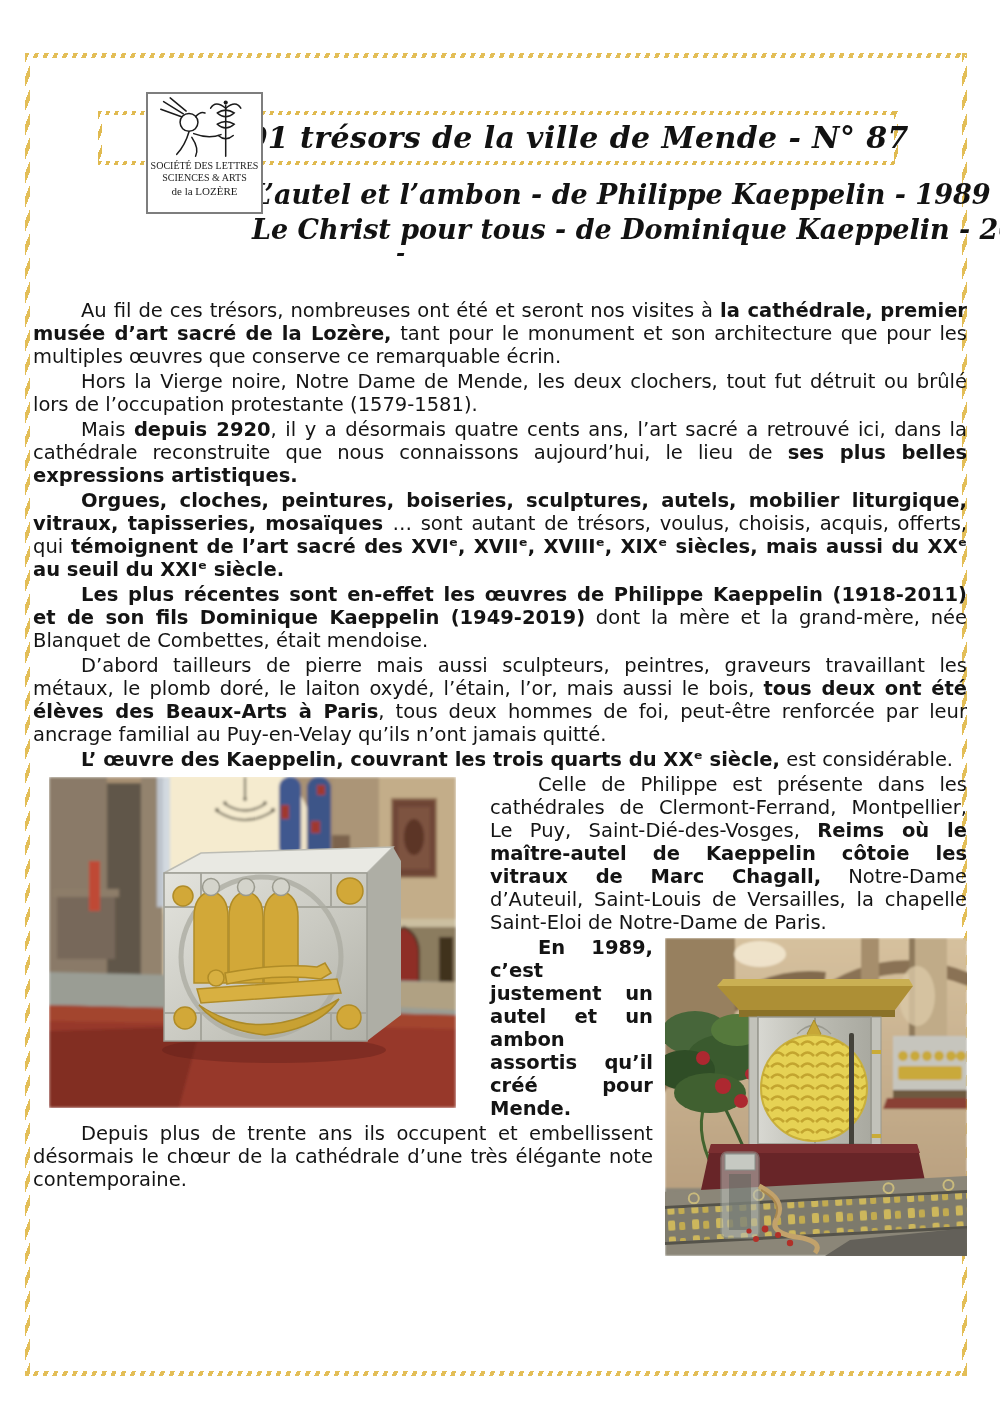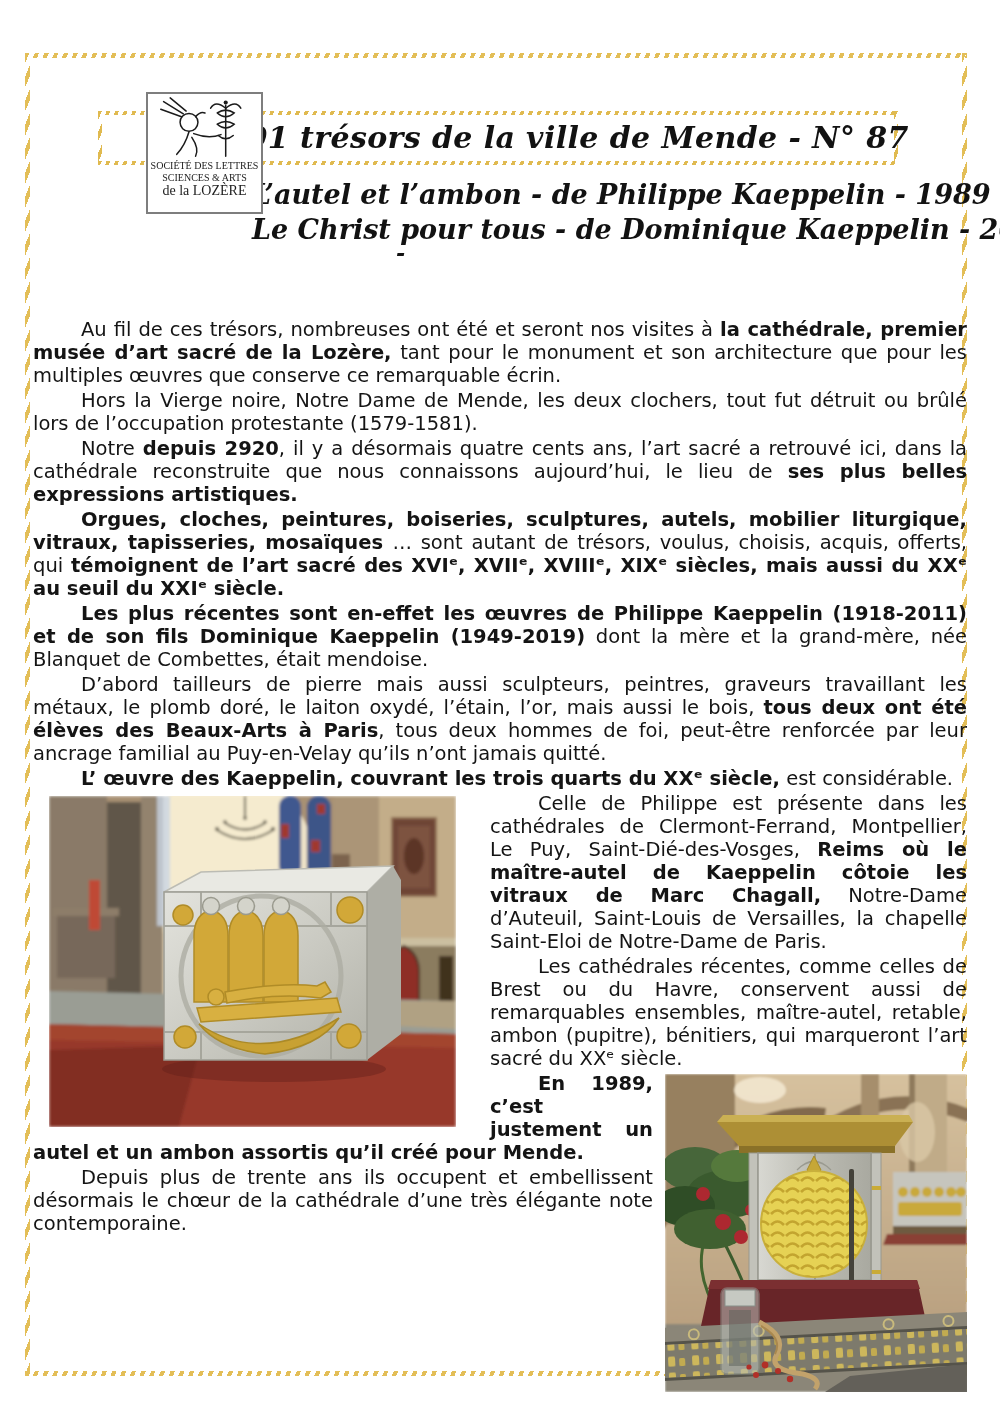--- a/index.html
+++ b/index.html
@@ -19,39 +19,39 @@
 
   
   .logo-box{
     position:absolute;left:146px;top:92px;width:117px;height:122px;
     background:#fff;border:2px solid #7e7e7e;z-index:6;box-sizing:border-box;
     display:flex;flex-direction:column;align-items:center;justify-content:flex-start;
   }
   .logo-art{width:100px;height:64px;margin-top:2px;}
   .logo-t1,.logo-t2{font-family:"Liberation Serif",serif;font-size:10px;line-height:12px;
     color:#1c1c1c;letter-spacing:0px;white-space:nowrap;}
-  .logo-t3{font-family:"Liberation Serif",serif;font-size:14px;line-height:14px;color:#1c1c1c;}
+  .logo-t3{font-family:"Liberation Serif",serif;font-size:11px;line-height:14px;color:#1c1c1c;}
   .title-text{
     position:absolute;left:98px;top:110px;width:800px;height:54px;z-index:3;
     display:flex;align-items:center;justify-content:center;padding-left:138px;box-sizing:border-box;
     font-family:"DejaVu Serif",serif;font-style:italic;font-weight:600;font-size:30px;color:#121212;
     letter-spacing:0.4px;white-space:nowrap;
   }
   .subtitles{
     position:absolute;left:252px;top:177px;width:714px;text-align:center;
     font-family:"DejaVu Serif",serif;font-style:italic;font-weight:600;color:#121212;
     font-size:27px;line-height:35px;white-space:nowrap;
   }
   .sub-dash{
     position:absolute;left:396px;top:240px;font-family:"DejaVu Serif",serif;
     font-style:italic;font-weight:700;font-size:22px;color:#121212;
   }
 
   
-  .article{position:absolute;left:33px;top:318px;width:934px;font-size:19.5px;line-height:23px;}
+  .article{position:absolute;left:33px;top:299px;width:934px;font-size:19.5px;line-height:23px;}
   .article p{margin:0 0 2px 0;text-indent:48px;text-align:justify;hyphens:none;}
   .article .b{font-weight:700;}
   .fig1{float:left;width:407px;height:331px;margin:4px 34px 5px 16px;}
   .fig2{float:right;width:302px;height:318px;margin:2px 0 4px 12px;}
   figure{padding:0;border:none;}
   figure svg{display:block;width:100%;height:100%;}
 </style>
 </head>
 <body>
 
@@ -96,21 +96,21 @@
 <div class="title-text">101 trésors de la ville de Mende - N° 87</div>
 <div class="subtitles">
   <div>L’autel et l’ambon - de Philippe Kaeppelin - 1989</div>
   <div>Le Christ pour tous - de Dominique Kaeppelin - 2000</div>
 </div>
 <div class="sub-dash">-</div>
 
 <div class="article">
   <p><span>Au fil de ces trésors, nombreuses ont été et seront nos visites à </span><span class="b">la cathédrale, premier musée d’art sacré de la Lozère,</span><span> tant pour le monument et son architecture que pour les multiples œuvres que conserve ce remarquable écrin.</span></p>
   <p><span>Hors la Vierge noire, Notre Dame de Mende, les deux clochers, tout fut détruit ou brûlé lors de l’occupation protestante (1579-1581).</span></p>
-  <p><span>Notre </span><span class="b">depuis 2920</span><span>, il y a désormais quatre cents ans, l’art sacré a retrouvé ici, dans la cathédrale reconstruite que nous connaissons aujourd’hui, le lieu de </span><span class="b">ses plus belles expressions artistiques.</span></p>
+  <p><span>Mais </span><span class="b">depuis 2920</span><span>, il y a désormais quatre cents ans, l’art sacré a retrouvé ici, dans la cathédrale reconstruite que nous connaissons aujourd’hui, le lieu de </span><span class="b">ses plus belles expressions artistiques.</span></p>
   <p><span class="b">Orgues, cloches, peintures, boiseries, sculptures, autels, mobilier liturgique, vitraux, tapisseries, mosaïques </span><span>… sont autant de trésors, voulus, choisis, acquis, offerts, qui </span><span class="b">témoignent de l’art sacré des XVIᵉ, XVIIᵉ, XVIIIᵉ, XIXᵉ siècles, mais aussi du XXᵉ au seuil du XXIᵉ siècle.</span></p>
   <p><span class="b">Les plus récentes sont en-effet les œuvres de Philippe Kaeppelin (1918-2011) et de son fils Dominique Kaeppelin (1949-2019)</span><span> dont la mère et la grand-mère, née Blanquet de Combettes, était mendoise.</span></p>
   <p><span>D’abord tailleurs de pierre mais aussi sculpteurs, peintres, graveurs travaillant les métaux, le plomb doré, le laiton oxydé, l’étain, l’or, mais aussi le bois, </span><span class="b">tous deux ont été élèves des Beaux-Arts à Paris</span><span>, tous deux hommes de foi, peut-être renforcée par leur ancrage familial au Puy-en-Velay qu’ils n’ont jamais quitté.</span></p>
   <p><span class="b">L’ œuvre des Kaeppelin, couvrant les trois quarts du XXᵉ siècle,</span><span> est considérable.</span></p>
 
   <figure class="fig1">
     <svg viewBox="0 0 407 331" preserveAspectRatio="none">
       <defs>
         <linearGradient id="bg1" x1="0" y1="0" x2="0" y2="1">
           <stop offset="0" stop-color="#c7b28c"></stop>
@@ -212,21 +212,20 @@
           <polygon points="148,212 288,202 292,216 152,226"></polygon>
           <circle cx="167" cy="201" r="8"></circle>
           <path d="M176,196 Q230,186 268,190 L276,186 282,196 272,202 Q228,196 178,207 Z"></path>
         </g>
         <path d="M150,228 Q212,270 290,222 Q270,252 216,258 Q170,253 150,228 Z" fill="#c8a133" stroke="#ab8a28" stroke-width="1.5"></path>
       </g>
     </svg>
   </figure>
 
   <p><span>Celle de Philippe est présente dans les cathédrales de Clermont-Ferrand, Montpellier, Le Puy, Saint-Dié-des-Vosges, </span><span class="b">Reims où le maître-autel de Kaeppelin côtoie les vitraux de Marc Chagall,</span><span> Notre-Dame d’Auteuil, Saint-Louis de Versailles, la chapelle Saint-Eloi de Notre-Dame de Paris.</span></p>
-  <p><span>Les cathédrales récentes, comme celles de Brest ou du Havre, conservent aussi de remarquables ensembles, maître-autel, retable, ambon (pupitre), bénitiers, qui marqueront l’art sacré du XXᵉ siècle.</span></p>
 
   <figure class="fig2">
     <svg viewBox="0 0 302 318" preserveAspectRatio="none">
       <defs>
         <linearGradient id="bg2" x1="0" y1="0" x2="0" y2="1">
           <stop offset="0" stop-color="#d6c19e"></stop>
             <stop offset="1" stop-color="#b29878"></stop>
         </linearGradient>
         <linearGradient id="silv2" x1="0" y1="0" x2="1" y2="0">
           <stop offset="0" stop-color="#d8d8d2"></stop>

